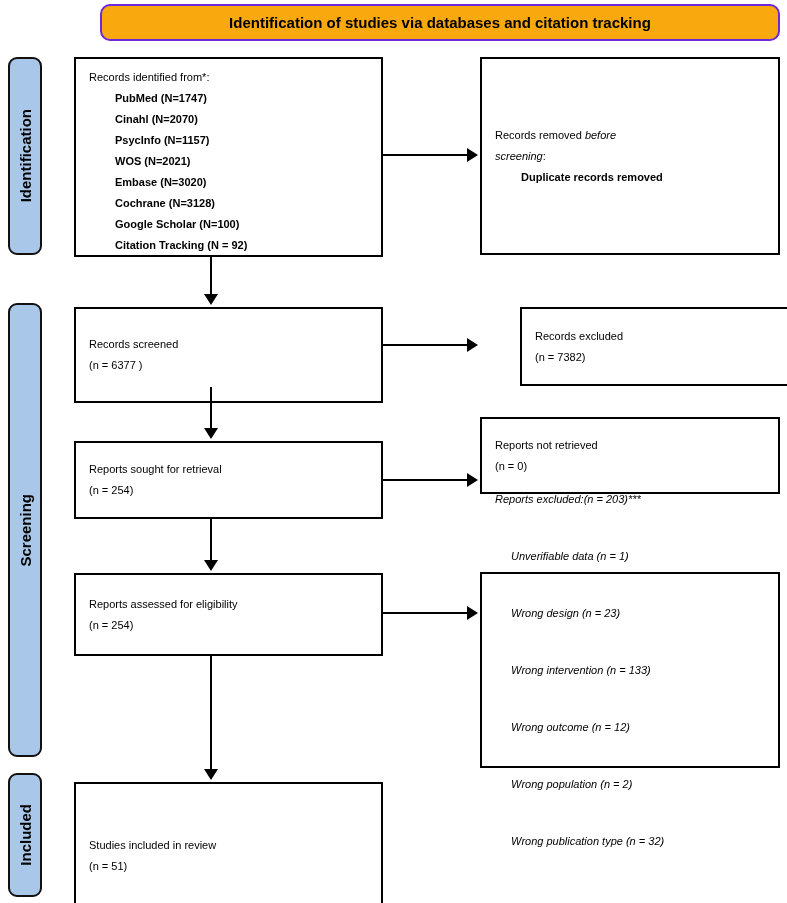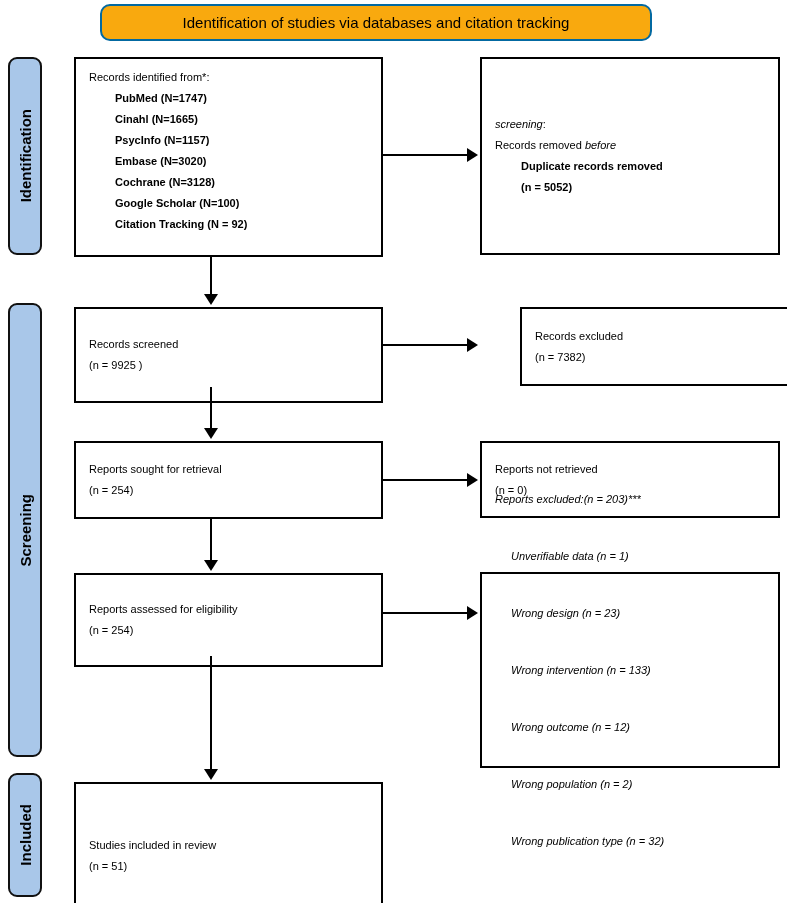--- a/index.html
+++ b/index.html
@@ -1,24 +1,24 @@
 <!DOCTYPE html>
 <html><head>
 <meta charset="utf-8">
 <style>
   html,body { margin:0; padding:0; background:#ffffff; }
   .canvas {
     position:relative; width:787px; height:903px; background:#ffffff;
     font-family:"Liberation Sans", sans-serif; color:#000; overflow:hidden;
   }
   .banner {
-    position:absolute; left:100px; top:4px; width:552px; height:37px;
-    border:2px solid #0369a1; border-radius:10px; box-sizing:border-box;
+    position:absolute; left:100px; top:4px; width:680px; height:37px;
+    border:2px solid #6d28d9; border-radius:10px; box-sizing:border-box;
     display:flex; align-items:center; justify-content:center;
-    font-weight:normal; font-size:15px;
+    font-weight:bold; font-size:15px;
   }
   .stage {
     position:absolute; left:8px; width:34px;
     border:2px solid #111; border-radius:9px; box-sizing:border-box;
     display:flex; align-items:center; justify-content:center;
   }
   .stage span {
     writing-mode:vertical-rl; transform:rotate(180deg);
     font-weight:bold; font-size:15px; white-space:nowrap;
   }
@@ -59,65 +59,65 @@
   <div class="stage" style="top:303px; height:454px; background:#A9C7E9;">
     <span>Screening</span>
   </div>
   <div class="stage" style="top:773px; height:124px; background:#A9C7E9;">
     <span>Included</span>
   </div>
 
   <div class="box" style="left:74px; top:57px; width:309px; height:200px; padding-top:8px;">
     <div>Records identified from*:</div>
     <div class="indent">PubMed (N=1747)</div>
-    <div class="indent">Cinahl (N=1665)</div>
+    <div class="indent">Cinahl (N=2070)</div>
     <div class="indent">PsycInfo (N=1157)</div>
+    <div class="indent">WOS (N=2021)</div>
     <div class="indent">Embase (N=3020)</div>
     <div class="indent">Cochrane (N=3128)</div>
     <div class="indent">Google Scholar (N=100)</div>
     <div class="indent">Citation Tracking (N = 92)</div>
   </div>
 
   <div class="box center" style="left:74px; top:307px; width:309px; height:96px;">
     <div>Records screened</div>
-    <div>(n = 9925 )</div>
+    <div>(n = 6377 )</div>
   </div>
 
   <div class="box center" style="left:74px; top:441px; width:309px; height:78px;">
     <div>Reports sought for retrieval</div>
     <div>(n = 254)</div>
   </div>
 
-  <div class="box center" style="left:74px; top:573px; width:309px; height:94px;">
+  <div class="box center" style="left:74px; top:573px; width:309px; height:83px;">
     <div>Reports assessed for eligibility</div>
     <div>(n = 254)</div>
   </div>
 
   <div class="box center" style="left:74px; top:782px; width:309px; height:148px;">
     <div>Studies included in review</div>
     <div>(n = 51)</div>
   </div>
 
   <div class="box center" style="left:480px; top:57px; width:300px; height:198px;">
     <div>
+      <span>Records removed </span><span class="it">before</span>
+    </div>
+    <div>
       <span class="it">screening</span><span>:</span>
     </div>
-    <div>
-      <span>Records removed </span><span class="it">before</span>
-    </div>
     <div class="indent">Duplicate records removed</div>
-    <div class="indent">(n = 5052)</div>
   </div>
 
   <div class="box center" style="left:480px; top:307px; width:300px; height:79px;margin-left:40px;">
     <div>Records excluded</div>
     <div>(n = 7382)</div>
   </div>
 
-  <div class="box center" style="left:480px; top:441px; width:300px; height:77px;">
+  <div class="box center" style="left:480px; top:417px; width:300px; height:77px;">
     <div>Reports not retrieved</div>
     <div>(n = 0)</div>
   </div>
 
   <div class="box center" style="left:480px; top:572px; width:300px; height:196px;font-style:italic;">
     <div>Reports excluded:(n = 203)***</div>
     <div class="indent-sm">Unverifiable data (n = 1)</div>
     <div class="indent-sm">Wrong design (n = 23)</div>
     <div class="indent-sm">Wrong intervention (n = 133)</div>
     <div class="indent-sm">Wrong outcome (n = 12)</div>

